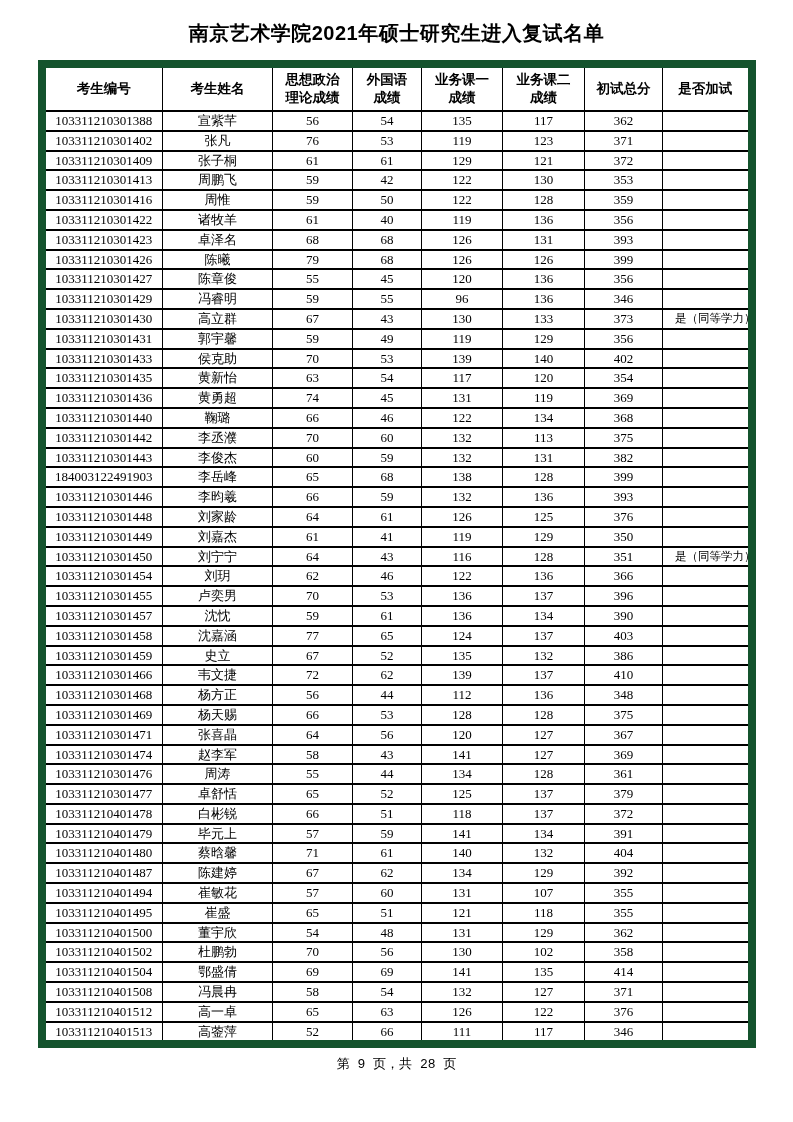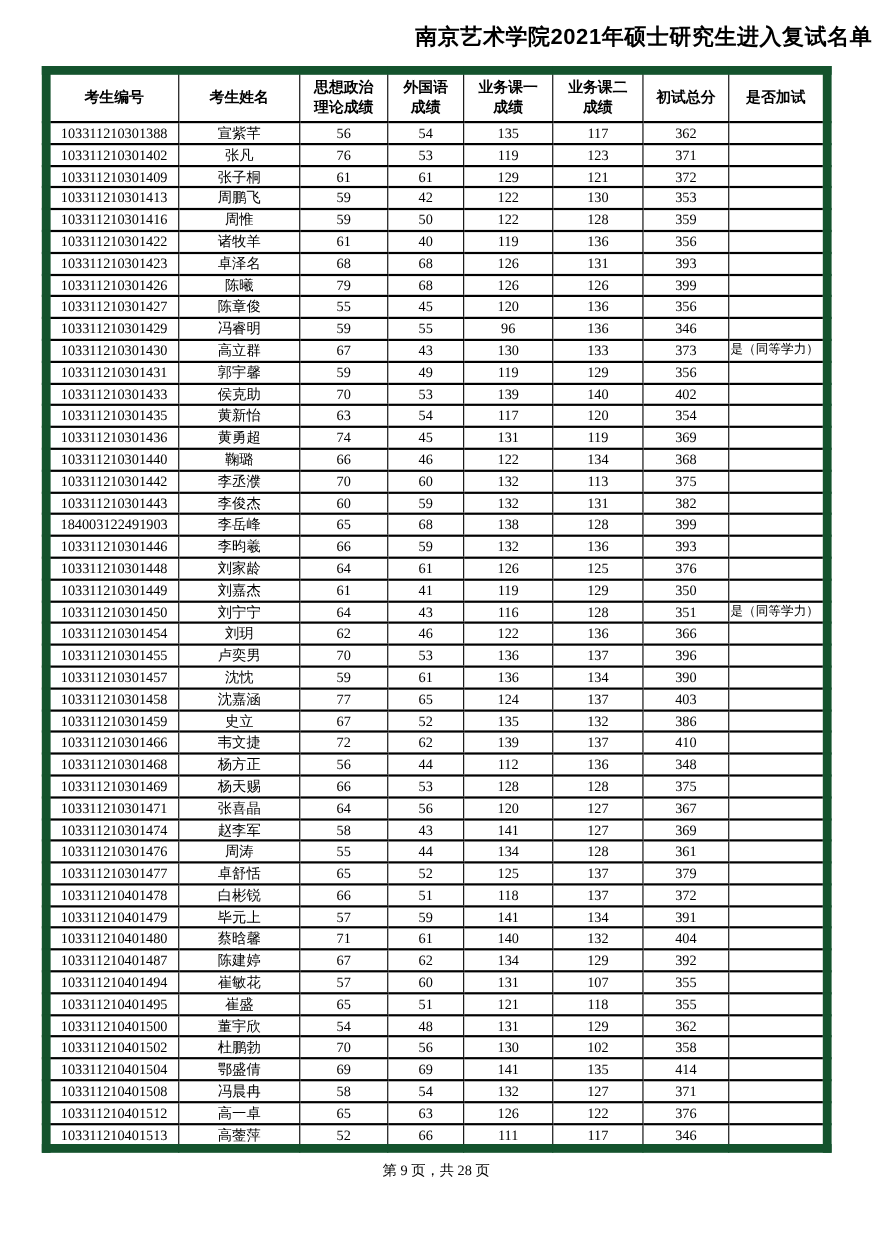--- a/index.html
+++ b/index.html
@@ -13,21 +13,21 @@
     height: 1122px;
     background: #ffffff;
     color: #000000;
     font-family: "Liberation Serif", "DejaVu Serif", serif;
     overflow: hidden;
   }
   .title {
     margin: 0;
     padding-top: 20px;
     height: 32px;
-    text-align: right;
+    text-align: center;
     font-family: "Liberation Sans", "DejaVu Sans", sans-serif;
     font-size: 20px;
     font-weight: bold;
     letter-spacing: 0.5px;
   }
   table.grid {
     border-collapse: collapse;
     table-layout: fixed;
     width: 710px;
     margin: 8px auto 0 auto;
@@ -56,27 +56,27 @@
     line-height: 17.8px;
     font-size: 13px;
     text-align: center;
     vertical-align: middle;
     padding: 0;
     white-space: nowrap;
   }
   table.grid tbody td.col-note {
     text-align: left;
     font-size: 11.5px;
-    padding-left: 1px;
+    padding-left: 12px;
   }
   .footer {
     text-align: center;
     font-size: 13px;
     margin-top: 7px;
-    font-family: Liberation Serif, serif;
+    font-family: Liberation Mono, monospace;
   }
 </style>
 </head>
 <body>
 
 <div class="page">
   <h1 class="title">南京艺术学院2021年硕士研究生进入复试名单</h1>
 
   <table class="grid">
     <colgroup id="colGroup">

